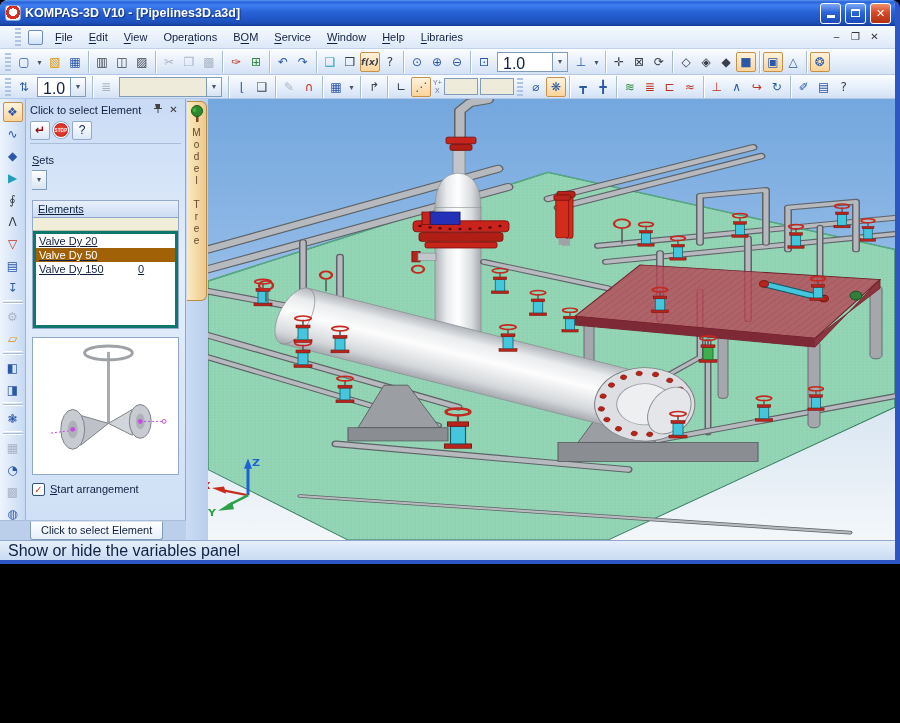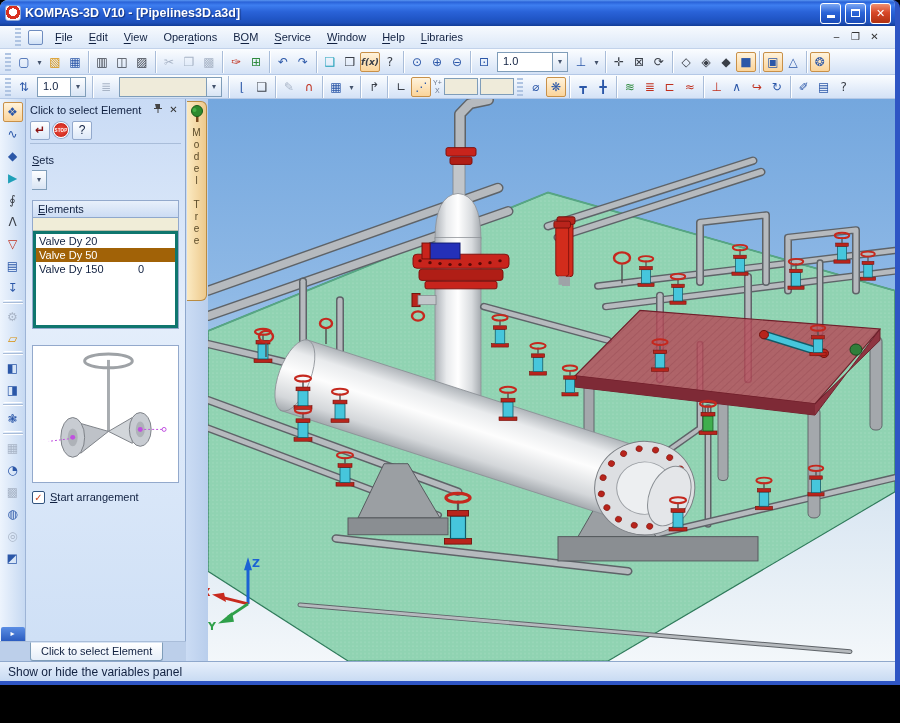--- a/index.html
+++ b/index.html
@@ -1,18 +1,18 @@
 <!DOCTYPE html>
 <html><head>
 <meta charset="utf-8">
 <style>
   * { margin:0; padding:0; box-sizing:border-box; }
   html,body { width:900px; height:723px; background:#000; }
   body { font-family:"Liberation Sans","DejaVu Sans",sans-serif; font-size:11px; color:#102040; }
-  .window { width:900px; height:685px; display:flex; flex-direction:column; overflow:hidden;
+  .window { width:900px; height:564px; display:flex; flex-direction:column; overflow:hidden;
             border-right:5px solid #2E55C4; border-bottom:4px solid #2E55C4;
             border-radius:8px 8px 0 0; background:#BFD4F0; }
 
   
   .titlebar { height:26px; flex:0 0 26px; display:flex; align-items:center; gap:4px; padding:0 4px 0 5px;
               background:linear-gradient(180deg,#5A96F0 0%,#2A63D8 8%,#3E7EF0 20%,#2A63D8 45%,#2157C8 70%,#1E4FB8 88%,#123C96 100%); }
   .appicon { width:16px; height:16px; border-radius:3px; background:radial-gradient(circle at 50% 45%, #fff 0 4px, #D83020 4px 7px, #F4F8FF 7px); border:1px solid #8FA8D8; flex:0 0 16px; }
   .wtitle { flex:1; color:#fff; font-weight:bold; font-size:12.5px; text-shadow:1px 1px 1px #14337E; white-space:nowrap; overflow:hidden; }
   .wbtn { width:21px; height:21px; border-radius:3px; border:1px solid #fff; color:#fff; font-size:11px; line-height:19px;
           text-align:center; background:linear-gradient(#7CA8F4,#2B64D8 45%,#1A4BB8); flex:0 0 21px; }
@@ -37,21 +37,21 @@
   .tbtn { width:20px; height:20px; line-height:19px; text-align:center; font-size:12px; color:#3A3F48;
           border:1px solid rgba(0,0,0,0); border-radius:2px; flex:0 0 auto; font-family:"DejaVu Sans",sans-serif; }
   .tbtn.dd { width:11px; font-size:8px; color:#43526B; }
   .tbtn.sep { width:7px; height:22px; border:none; border-radius:0;
               background:linear-gradient(90deg,rgba(0,0,0,0) 3px,#A9BDD9 3px,#A9BDD9 4px,#FFF 4px,#FFF 5px,rgba(0,0,0,0) 5px); }
   .tbtn.act { background:linear-gradient(#FFF3DC,#FBD49A); border-color:#C89048; }
   .tbtn.dis { color:#A8B4C6; }
   .tbtn.fx  { font-size:9px; font-style:italic; font-weight:bold; }
   .cb { color:#2B57A8; } .cr { color:#C0301E; } .cg { color:#2E8A3C; } .cc { color:#1FA0B8; } .co { color:#D8900A; }
   .combo { display:flex; align-items:center; height:20px; margin:0 3px; }
-  .cfield { width:56px; height:20px; background:#fff; border:1px solid #7F9DB9; padding:2px 5px; font-size:11px; }
+  .cfield { width:56px; height:20px; background:#fff; border:1px solid #7F9DB9; padding:2px 5px; font-size:16px; }
   .cfield.beige { background:#EFEBDA; width:88px; }
   .cfield.small { width:34px; }
   .cbtn { width:15px; height:20px; border:1px solid #7F9DB9; border-left:none; background:linear-gradient(#FDFEFF,#D8E4F4);
           text-align:center; font-size:8px; line-height:18px; color:#43526B; }
   .coordlbl { font-size:7px; line-height:8px; color:#6B7890; text-align:center; margin:0 2px; }
 
   
   .main { flex:1; display:flex; min-height:0; }
   .leftcol { width:186px; flex:0 0 186px; display:flex; flex-direction:column; }
   .leftrow { flex:1; display:flex; min-height:0; }
@@ -70,21 +70,21 @@
   .ptitle .txt { flex:1; font-size:11px; white-space:nowrap; overflow:hidden; }
   .picon { width:15px; height:14px; text-align:center; line-height:13px; font-size:10px; color:#333; }
   .pbtnrow { display:flex; align-items:center; gap:3px; height:24px; flex:0 0 24px; margin-top:2px; border-bottom:1px solid #A9BDD9; padding-bottom:3px; }
   .pbtn { width:20px; height:19px; border:1px solid #93A9CC; border-radius:2px; background:linear-gradient(#FFFFFF,#DCE8F8);
           text-align:center; line-height:17px; font-size:12px; }
   .stopbtn { width:16px; height:16px; border-radius:50%; background:radial-gradient(#F05040,#C01810); border:1.5px solid #fff;
              box-shadow:0 0 0 1px #93A9CC; color:#fff; font-size:4.5px; font-weight:bold; text-align:center; line-height:15px; letter-spacing:.2px; }
   .plabel { margin:10px 2px 2px 2px; }
   .pcombo { display:flex; margin:2px 2px 6px 2px; }
   .pcombo .cfield { flex:1; }
-  .egroup { margin:4px 2px 8px 2px; border:1px solid #93A9CC; background:#DCE6F6; }
+  .egroup { margin:4px 2px 0 2px; border:1px solid #93A9CC; background:#DCE6F6;text-decoration:underline; }
   .ehead { padding:2px 5px; border-bottom:1px solid #8FA8CC; background:linear-gradient(#E8F0FB,#CCDCF4); }
   .efilter { height:13px; background:#F0EDD8; border-bottom:1px solid #B9BDA9; }
   .elist { height:97px; background:#fff; border:3px solid #0f766e; margin:0; overflow:hidden; }
   .lrow { display:flex; padding:1px 3px; font-size:11px; white-space:nowrap; }
   .lrow .qty { width:34px; }
   .lrow.sel { background:#a16207; color:#fff; }
   .preview { margin:8px 2px 0 2px; height:138px; background:#fff; border:1px solid #93A9CC; }
   .chkrow { display:flex; align-items:center; gap:5px; margin:6px 2px; flex:0 0 16px; }
   .chk { width:13px; height:13px; background:#fff; border:1px solid #31537E; border-radius:2px; text-align:center;
          line-height:12px; font-size:10px; font-weight:bold; color:#D2481E; }
@@ -96,21 +96,21 @@
   .treetabstrip { width:22px; flex:0 0 22px; background:linear-gradient(90deg,#CBDCF4,#B9CEEC); display:flex; flex-direction:column; align-items:center; padding-top:2px; }
   .treetab { width:20px; height:200px; background:linear-gradient(90deg,#FBEAC2,#EDC98C); border:1px solid #B98C42;
              border-left:none; border-radius:0 6px 6px 0; display:flex; flex-direction:column; align-items:center; padding-top:3px; }
   .treetab .vlabel { writing-mode:vertical-rl; text-orientation:upright; font-size:10px; color:#5A4A28; letter-spacing:1px; margin-top:4px; }
 
   .viewport { flex:1; position:relative; background:#7FAFDF; box-shadow:inset 1px 1px 0 #6E86A8; }
   .viewport svg { position:absolute; inset:0; width:100%; height:100%; }
 
   
   .statusbar { height:20px; flex:0 0 20px; background:linear-gradient(#E6EFFB,#C9DBF3); border-top:1px solid #8FA8CC;
-               display:flex; align-items:center; padding:0 8px; font-size:12px; }
+               display:flex; align-items:center; padding:0 8px; font-size:16px; }
 </style>
 </head>
 <body>
 
 <div class="window">
 
   <div class="titlebar">
     <div class="appicon"></div>
     <div class="wtitle">KOMPAS-3D V10 - [Pipelines3D.a3d]</div>
     <div class="wbtn min"><span></span></div>

